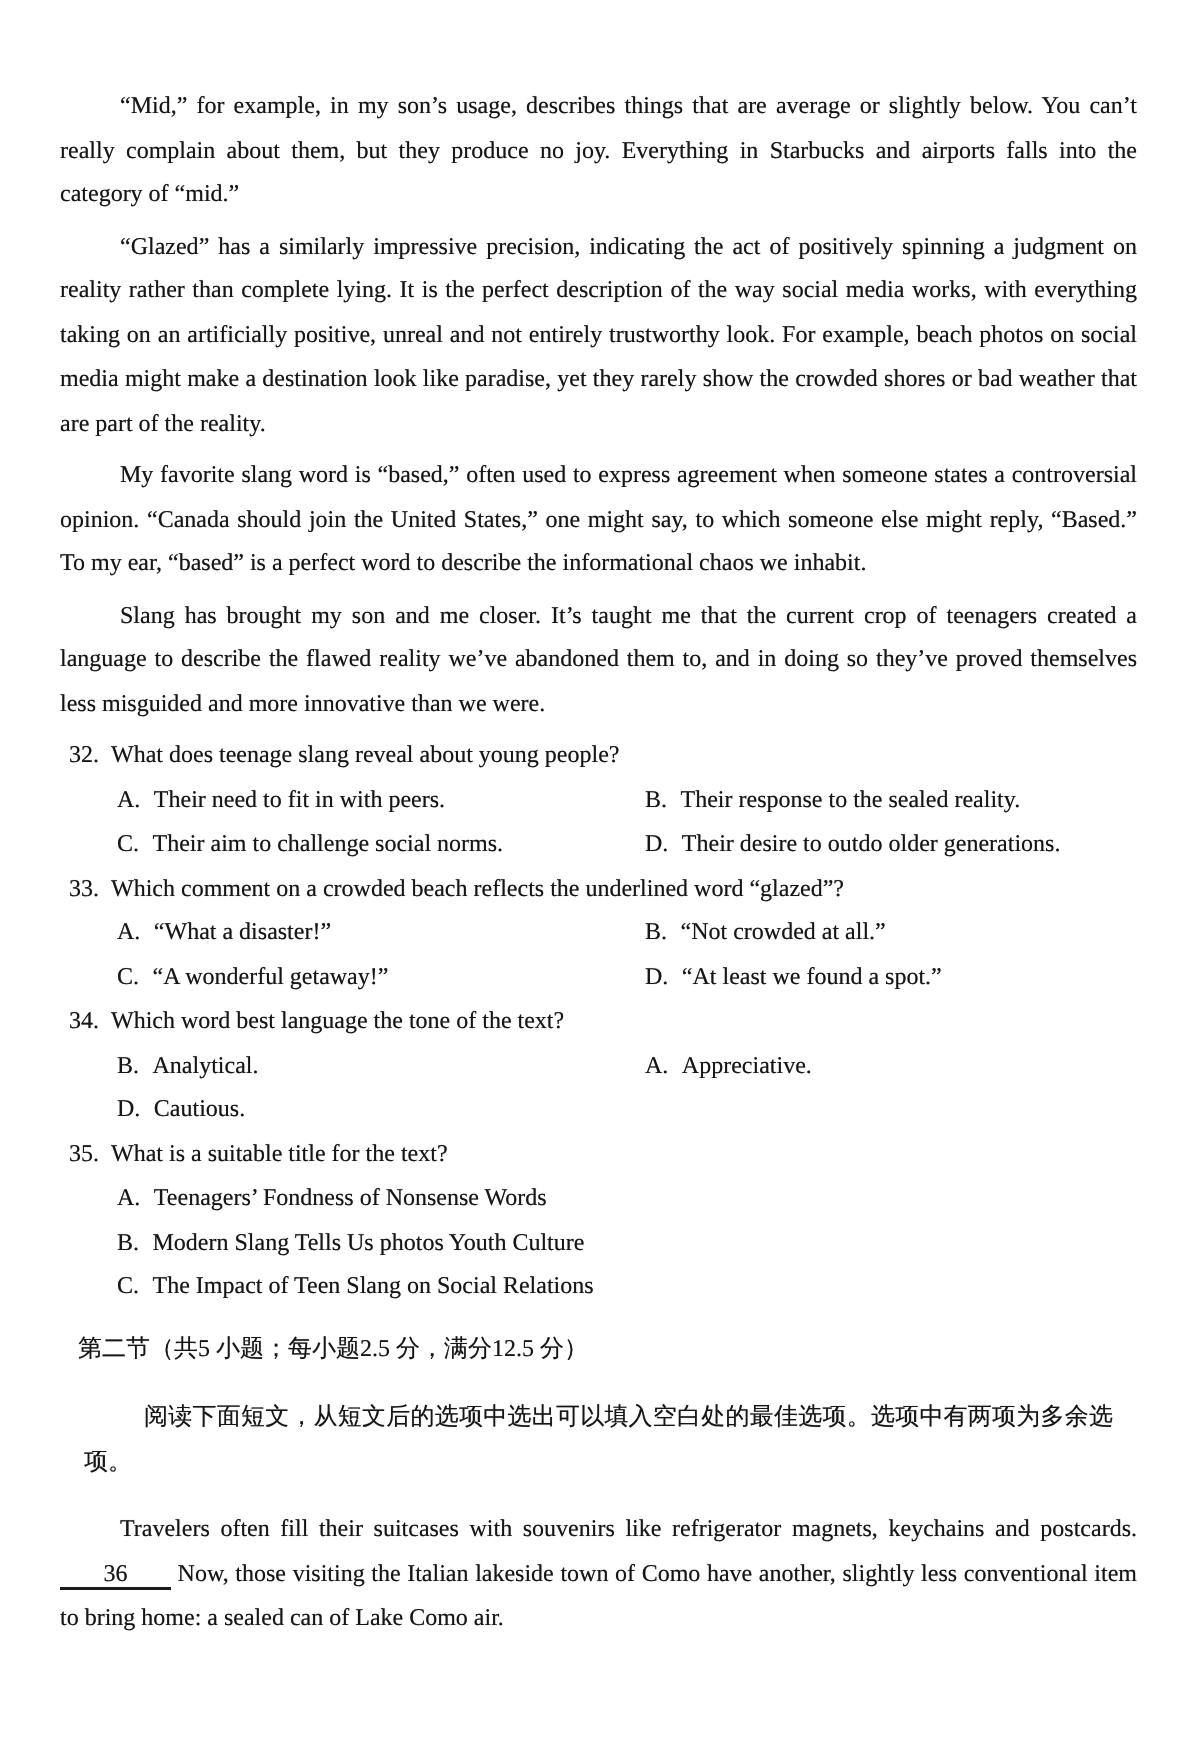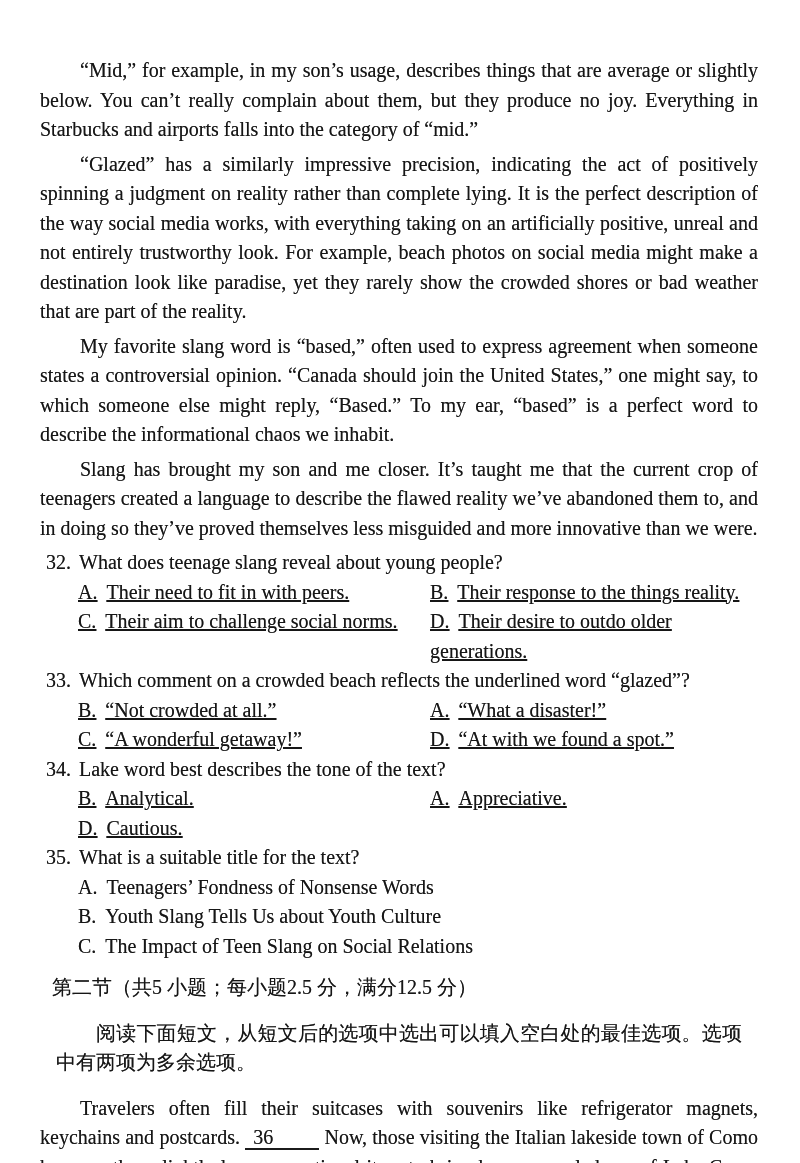--- a/index.html
+++ b/index.html
@@ -11,51 +11,51 @@
     width: 800px;
     height: 1163px;
     overflow: hidden;
   }
   .page {
     box-sizing: border-box;
     width: 800px;
     height: 1163px;
     padding: 56px 42px 0 40px;
     font-family: "Liberation Serif", "DejaVu Serif", serif;
-    font-size: 20px;
+    font-size: 16px;
     line-height: 29.5px;
     color: #161616;
     text-shadow: 0 0 0.5px rgba(0,0,0,0.55);
   }
   .para {
     margin: 0 0 5px 0;
     text-indent: 40px;
     text-align: justify;
   }
   .para:last-child { margin-bottom: 0; }
   .u-word {
     text-underline-offset: 4px;
     text-decoration-thickness: 1.5px;
   }
   .blank {
     display: inline-block;
     min-width: 58px;
     padding: 0 8px;
+    text-align: center;
     text-indent: 0;
     border-bottom: 2px solid #1b1b1b;
     line-height: 1.05;
   }
   .question { margin: 0; }
   .q-line { padding-left: 6px; }
   .q-num { margin-right: 8px; margin-top: 22px; }
   .opts-grid {
     display: grid;
     grid-template-columns: 352px 1fr;
     padding-left: 38px;
-    text-decoration: underline;
   }
   .opts-stack { padding-left: 38px; }
   .opt-label { margin-right: 9px; }
   .section-heading { margin: 12px; }
   .cn-para {
     margin: 16px;
     text-indent: 40px;
     text-align: justify;
   }
 </style>
@@ -71,56 +71,56 @@
   <p class="para">My favorite slang word is “based,” often used to express agreement when someone states a controversial opinion. “Canada should join the United States,” one might say, to which someone else might reply, “Based.” To my ear, “based” is a perfect word to describe the informational chaos we inhabit.</p>
 
   <p class="para">Slang has brought my son and me closer. It’s taught me that the current crop of teenagers created a language to describe the flawed reality we’ve abandoned them to, and in doing so they’ve proved themselves less misguided and more innovative than we were.</p>
 
   <div class="question">
     <div class="q-line">
       <span class="q-num">32.</span><span>What does teenage slang reveal about young people?</span>
     </div>
     <div class="opts-grid">
       <div class="opt"><span class="opt-label">A.</span><span>Their need to fit in with peers.</span></div>
-      <div class="opt"><span class="opt-label">B.</span><span>Their response to the things reality.</span></div>
+      <div class="opt"><span class="opt-label">B.</span><span>Their response to the sealed reality.</span></div>
       <div class="opt"><span class="opt-label">C.</span><span>Their aim to challenge social norms.</span></div>
       <div class="opt"><span class="opt-label">D.</span><span>Their desire to outdo older generations.</span></div>
     </div>
   </div>
 
   <div class="question">
     <div class="q-line">
       <span class="q-num">33.</span><span>Which comment on a crowded beach reflects the underlined word “glazed”?</span>
     </div>
     <div class="opts-grid">
+      <div class="opt"><span class="opt-label">A.</span><span>“What a disaster!”</span></div>
       <div class="opt"><span class="opt-label">B.</span><span>“Not crowded at all.”</span></div>
-      <div class="opt"><span class="opt-label">A.</span><span>“What a disaster!”</span></div>
       <div class="opt"><span class="opt-label">C.</span><span>“A wonderful getaway!”</span></div>
-      <div class="opt"><span class="opt-label">D.</span><span>“At with we found a spot.”</span></div>
+      <div class="opt"><span class="opt-label">D.</span><span>“At least we found a spot.”</span></div>
     </div>
   </div>
 
   <div class="question">
     <div class="q-line">
-      <span class="q-num">34.</span><span>Lake word best describes the tone of the text?</span>
+      <span class="q-num">34.</span><span>Which word best language the tone of the text?</span>
     </div>
     <div class="opts-grid">
       <div class="opt"><span class="opt-label">B.</span><span>Analytical.</span></div>
       <div class="opt"><span class="opt-label">A.</span><span>Appreciative.</span></div>
       <div class="opt"><span class="opt-label">D.</span><span>Cautious.</span></div>
     </div>
   </div>
 
   <div class="question">
     <div class="q-line">
       <span class="q-num">35.</span><span>What is a suitable title for the text?</span>
     </div>
     <div class="opts-stack">
       <div class="opt"><span class="opt-label">A.</span><span>Teenagers’ Fondness of Nonsense Words</span></div>
-      <div class="opt"><span class="opt-label">B.</span><span>Youth Slang Tells Us about Youth Culture</span></div>
+      <div class="opt"><span class="opt-label">B.</span><span>Modern Slang Tells Us photos Youth Culture</span></div>
       <div class="opt"><span class="opt-label">C.</span><span>The Impact of Teen Slang on Social Relations</span></div>
     </div>
   </div>
 
   <div class="section-heading">第二节（共5 小题；每小题2.5 分，满分12.5 分）</div>
 
   <p class="cn-para">阅读下面短文，从短文后的选项中选出可以填入空白处的最佳选项。选项中有两项为多余选项。</p>
 
   <p class="para"><span>Travelers often fill their suitcases with souvenirs like refrigerator magnets, keychains and postcards. </span><span class="blank">36</span><span> Now, those visiting the Italian lakeside town of Como have another, slightly less conventional item to bring home: a sealed can of Lake Como air.</span></p>
 

